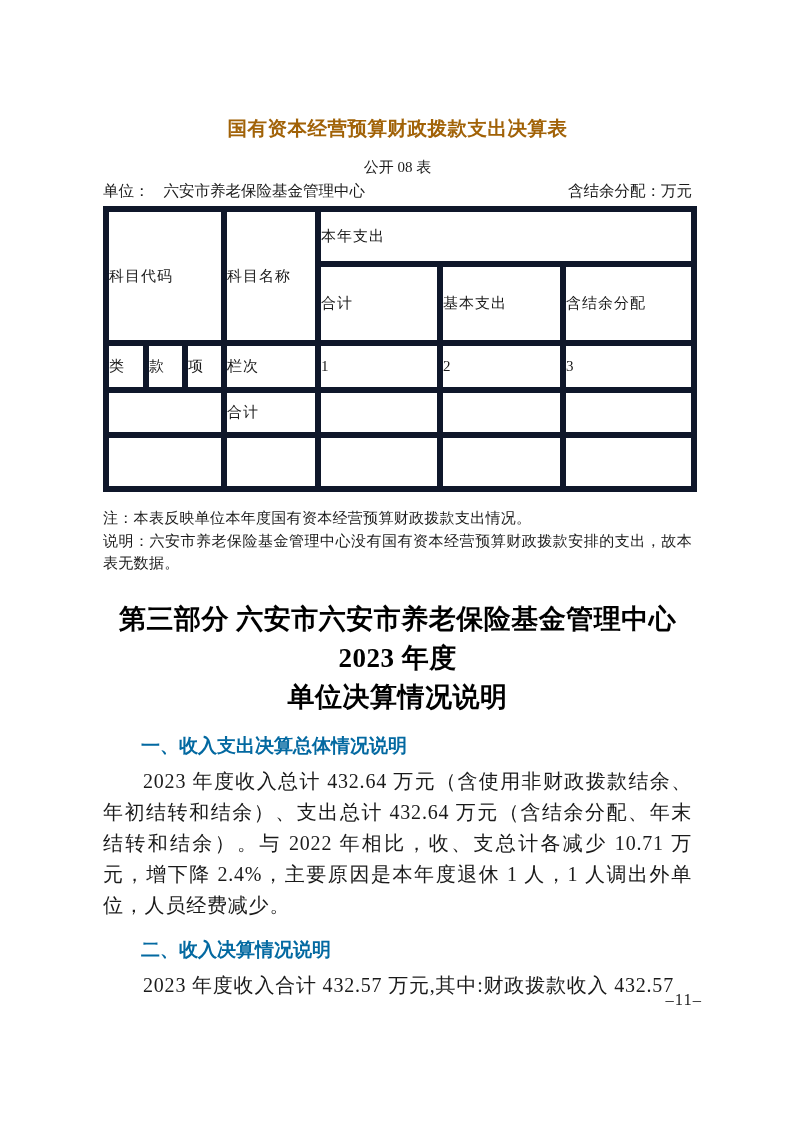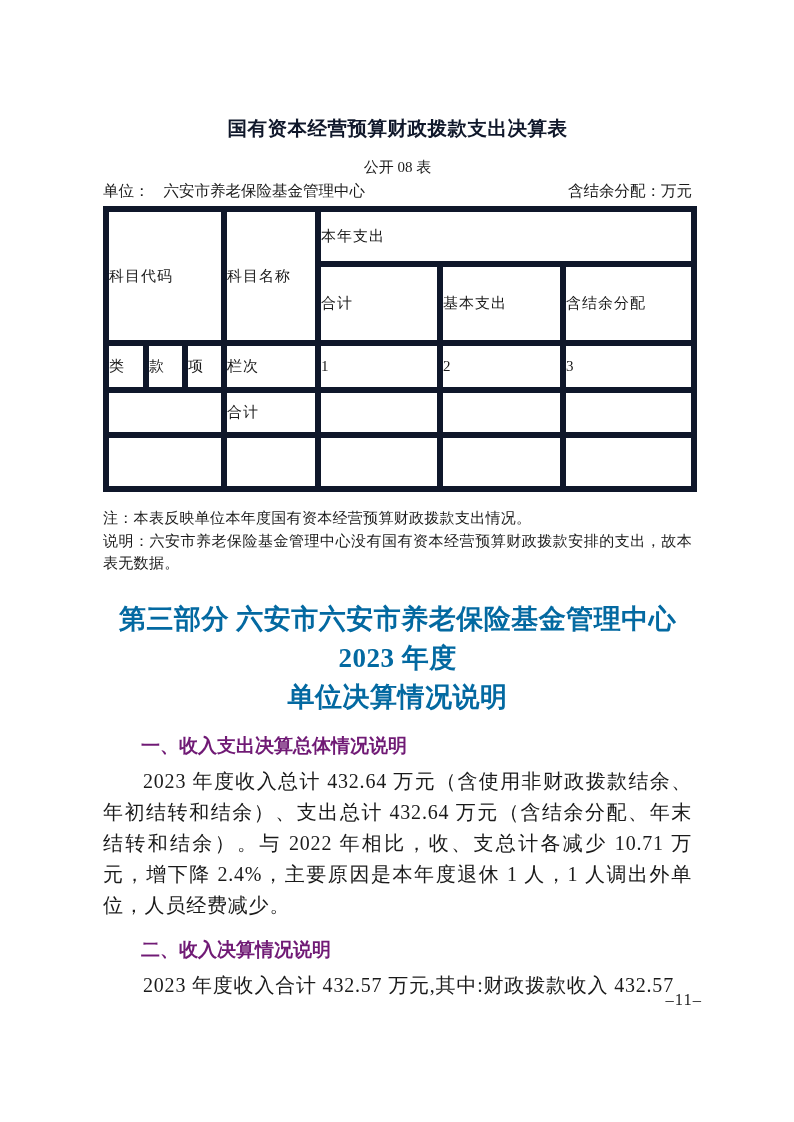--- a/index.html
+++ b/index.html
@@ -22,21 +22,21 @@
     overflow: hidden;
   }
   .doc-title {
     margin: 0;
     font-family: "Liberation Sans", "DejaVu Sans", sans-serif;
     font-size: 19.5px;
     font-weight: 700;
     text-align: center;
     letter-spacing: 0.5px;
     line-height: 28px;
-    color: #0f172a;
+    color: #a16207;
   }
   .table-no {
     margin-top: 15px;
     text-align: center;
     font-size: 15px;
     line-height: 20px;
   }
   .meta-row {
     margin-top: 3px;
     display: flex;
@@ -73,31 +73,31 @@
     text-align: justify;
     letter-spacing: 0.3px;
   }
   .part-heading {
     margin: 25px 0 0 0;
     font-size: 27px;
     font-weight: 700;
     text-align: center;
     line-height: 39px;
     letter-spacing: 0.5px;
-    color: #0369a1;
+    color: #000000;
   }
   .part-heading .hline { display: block; }
   .section-title {
     margin: 15px 0 0 0;
     font-family: "Liberation Sans", "DejaVu Sans", sans-serif;
     font-size: 19px;
     font-weight: 700;
     line-height: 28px;
     text-indent: 2em;
-    color: #701a75;
+    color: #0369a1;
   }
   .body-para {
     margin: 6px 0 0 0;
     font-size: 20px;
     line-height: 31px;
     text-align: justify;
     text-indent: 2em;
     letter-spacing: 0.8px;
   }
   .page-num {

